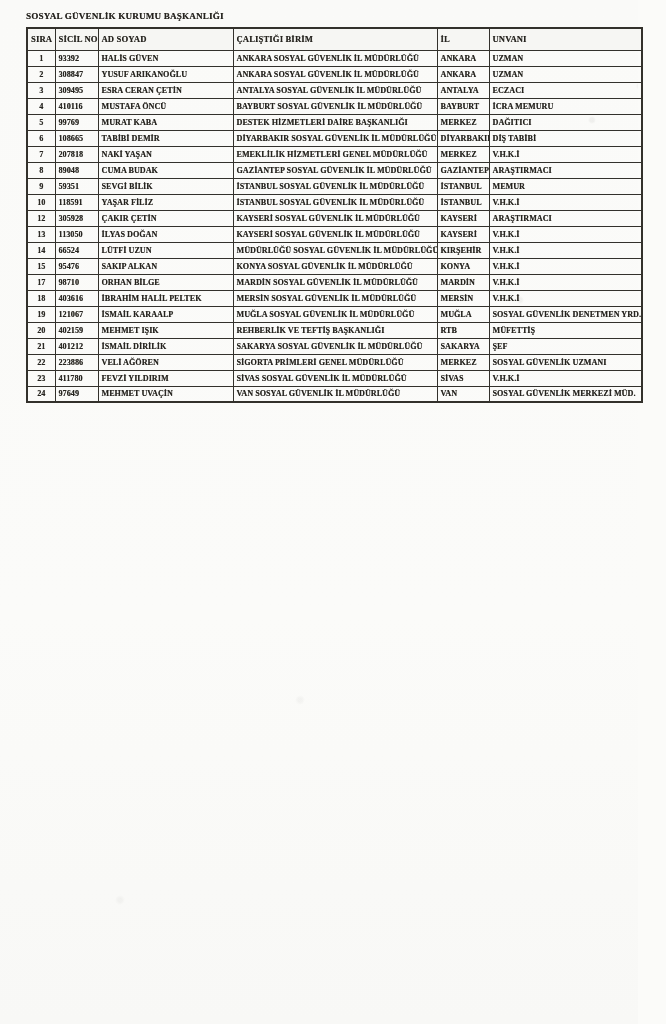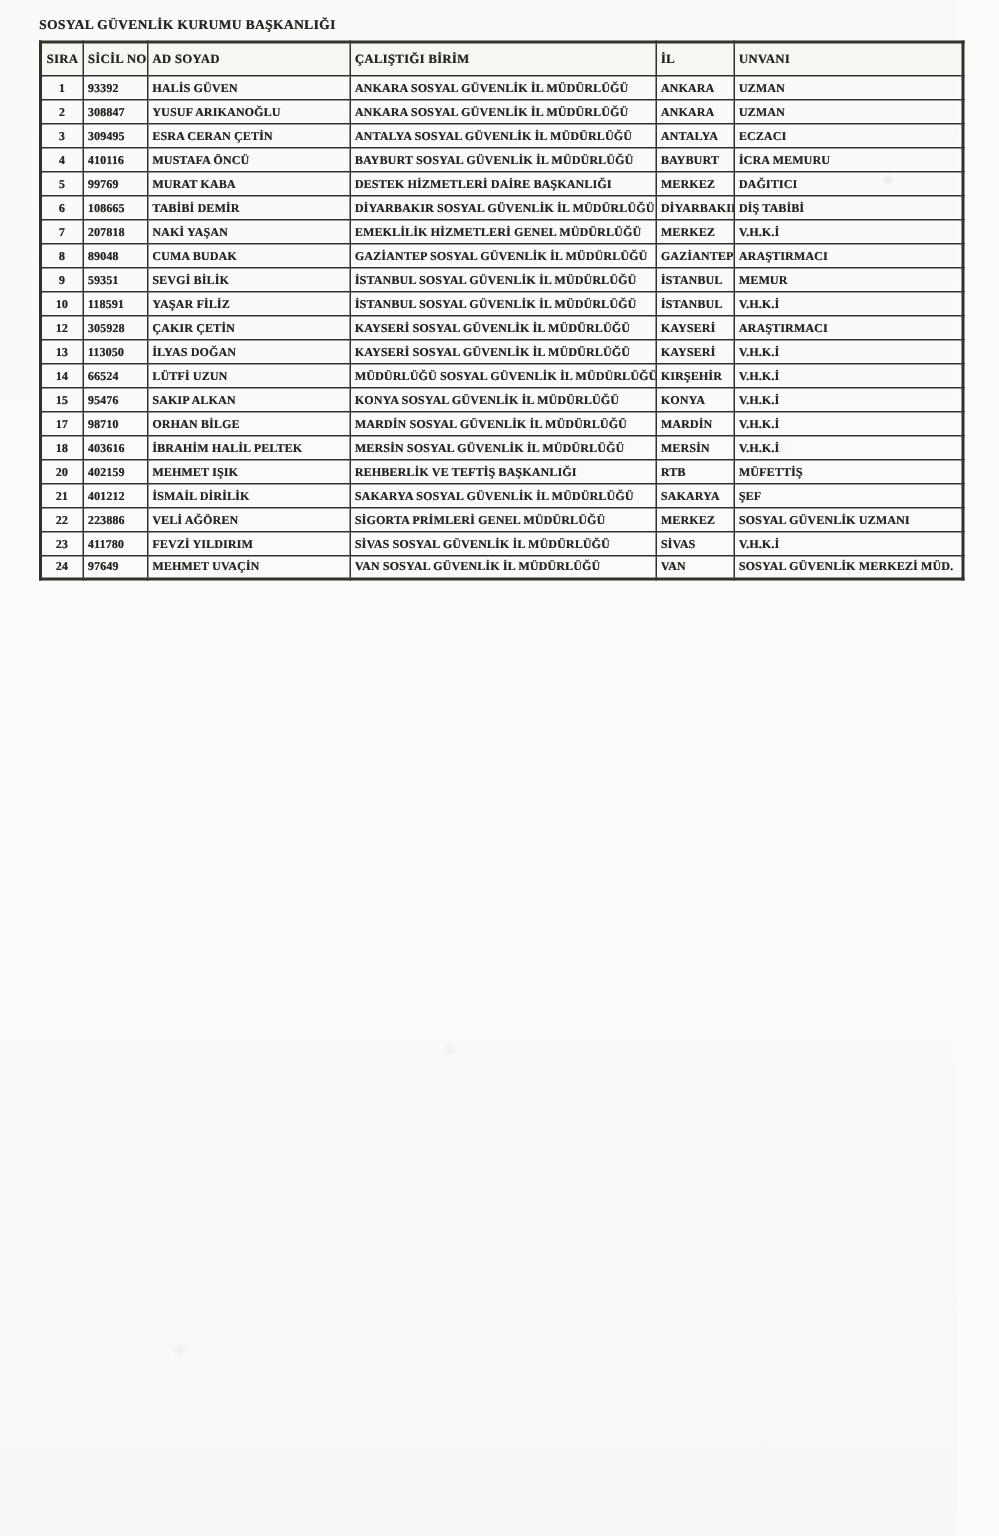--- a/index.html
+++ b/index.html
@@ -226,20 +226,28 @@
         </tr>
         <tr>
           <td class="cell-sira">18</td>
           <td class="cell-sicil">403616</td>
           <td class="cell-ad_soyad">İBRAHİM HALİL PELTEK</td>
           <td class="cell-birim">MERSİN SOSYAL GÜVENLİK İL MÜDÜRLÜĞÜ</td>
           <td class="cell-il">MERSİN</td>
           <td class="cell-unvan">V.H.K.İ</td>
         </tr>
         <tr>
+          <td class="cell-sira">19</td>
+          <td class="cell-sicil">121067</td>
+          <td class="cell-ad_soyad">İSMAİL KARAALP</td>
+          <td class="cell-birim">MUĞLA SOSYAL GÜVENLİK İL MÜDÜRLÜĞÜ</td>
+          <td class="cell-il">MUĞLA</td>
+          <td class="cell-unvan">SOSYAL GÜVENLİK DENETMEN YRD.</td>
+        </tr>
+        <tr>
           <td class="cell-sira">20</td>
           <td class="cell-sicil">402159</td>
           <td class="cell-ad_soyad">MEHMET IŞIK</td>
           <td class="cell-birim">REHBERLİK VE TEFTİŞ BAŞKANLIĞI</td>
           <td class="cell-il">RTB</td>
           <td class="cell-unvan">MÜFETTİŞ</td>
         </tr>
         <tr>
           <td class="cell-sira">21</td>
           <td class="cell-sicil">401212</td>

